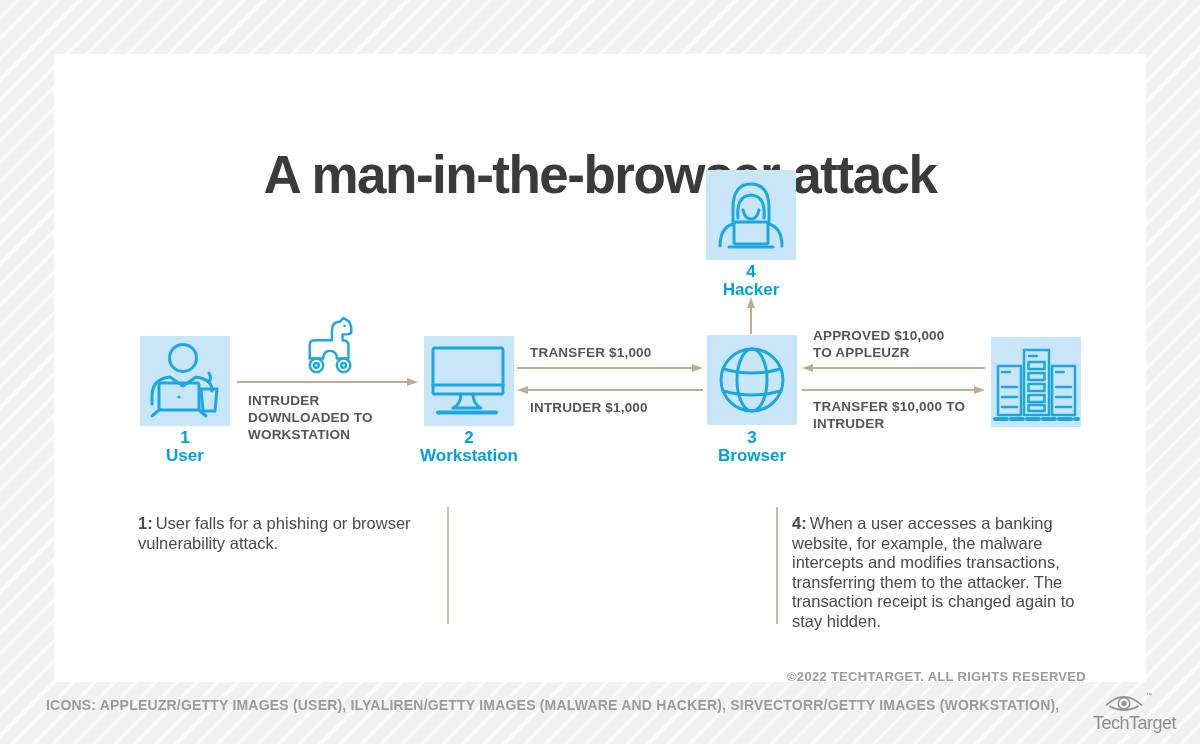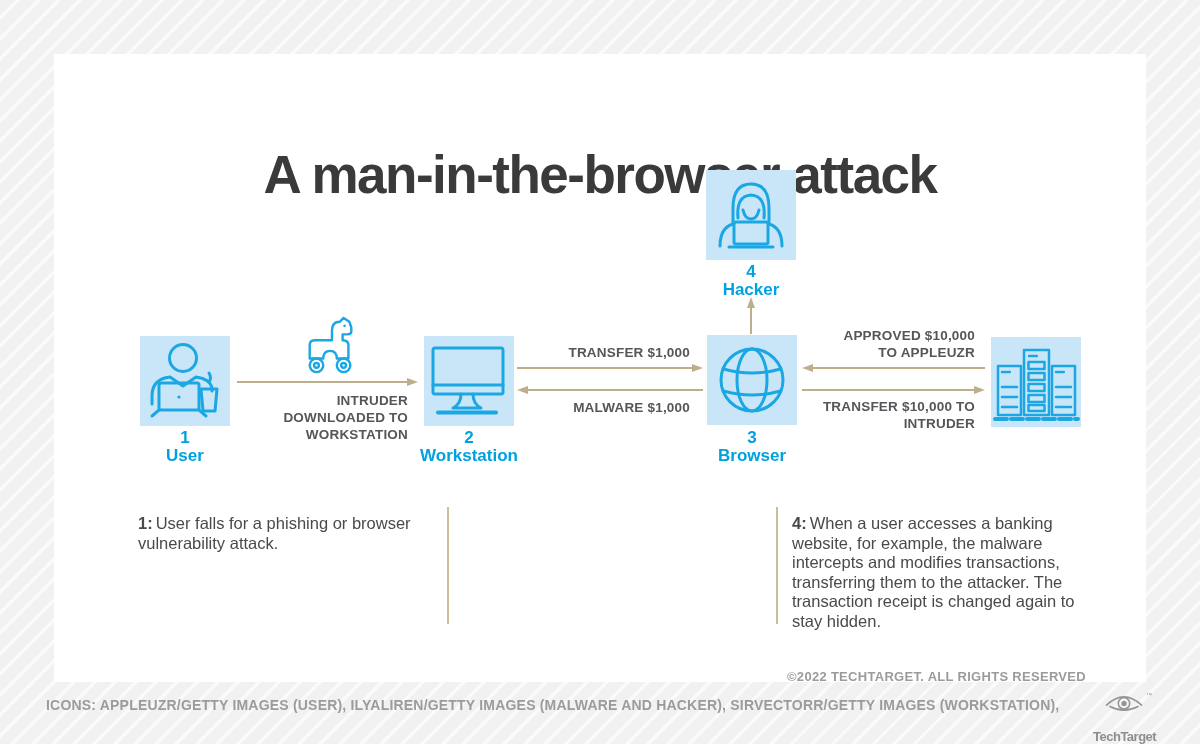--- a/index.html
+++ b/index.html
@@ -16,33 +16,33 @@
   .node-label{position:absolute;text-align:center;color:#00a1e0;font-weight:bold;
     font-size:17px;line-height:18px;}
   .arrow-line{position:absolute;height:2px;background:#bfae8e;}
   .arrow-vline{position:absolute;width:2px;background:#bfae8e;}
   .ah-right{position:absolute;width:0;height:0;border-top:4.5px solid transparent;
     border-bottom:4.5px solid transparent;border-left:11px solid #bfae8e;}
   .ah-left{position:absolute;width:0;height:0;border-top:4.5px solid transparent;
     border-bottom:4.5px solid transparent;border-right:11px solid #bfae8e;}
   .ah-up{position:absolute;width:0;height:0;border-left:4.5px solid transparent;
     border-right:4.5px solid transparent;border-bottom:11px solid #bfae8e;}
-  .arrow-label{position:absolute;text-align:right;font-size:13.5px;font-weight:bold;
+  .arrow-label{position:absolute;text-align:left;font-size:13.5px;font-weight:bold;
     color:#55565a;line-height:17px;letter-spacing:0.2px;}
   .note-col{position:absolute;top:514px;font-size:16.5px;line-height:19.5px;color:#4a4a4a;}
   .note+.note{margin-top:14px;}
   .note-num{font-weight:bold;margin-right:3px;}
   .vdiv{position:absolute;top:507px;width:2px;height:117px;background:#cdbd9c;}
   .credits{position:absolute;left:46px;top:699px;font-size:14px;font-weight:bold;
     color:#9b9b9b;line-height:12px;letter-spacing:0.2px;}
   .copyright{position:absolute;right:114px;top:669px;font-size:13px;font-weight:bold;
     color:#9b9b9b;letter-spacing:0.3px;}
   .tt-logo{position:absolute;left:1093px;top:692px;width:62px;text-align:center;}
   .tt-logo svg{display:block;margin:0 auto;}
-  .tt-text{font-size:13px;font-weight:bold;color:#8e8e8e;letter-spacing:-0.5px;margin-top:16px;}
+  .tt-text{font-size:18px;font-weight:normal;color:#8e8e8e;letter-spacing:-0.5px;margin-top:0px;}
   .tm{position:absolute;left:1146px;top:692px;font-size:6px;color:#9b9b9b;}
 </style>
 </head>
 <body>
 
 <div class="screen">
   <div class="card">
     <div class="title">A man-in-the-browser attack</div>
   </div>
 
@@ -154,21 +154,21 @@
     <div>INTRUDER</div>
     <div>DOWNLOADED TO</div>
     <div>WORKSTATION</div>
   </div>
 
   <div class="arrow-label" style="left:530px;top:344px;width:160px;">TRANSFER $1,000</div>
   <div class="arrow-line" style="left:517px;top:367px;width:175px;"></div>
   <div class="ah-right" style="left:692px;top:363.5px;"></div>
   <div class="ah-left" style="left:517px;top:385.5px;"></div>
   <div class="arrow-line" style="left:528px;top:389px;width:175px;"></div>
-  <div class="arrow-label" style="left:530px;top:399px;width:160px;">MALWARE $1,000</div>
+  <div class="arrow-label" style="left:530px;top:399px;width:160px;">INTRUDER $1,000</div>
 
   <div class="ah-up" style="left:747px;top:297px;"></div>
   <div class="arrow-vline" style="left:750px;top:307px;height:27px;"></div>
 
   <div class="arrow-label" style="left:813px;top:327px;width:162px;">
     <div>APPROVED  $10,000</div>
     <div>TO APPLEUZR</div>
   </div>
   <div class="ah-left" style="left:802px;top:363.5px;"></div>
   <div class="arrow-line" style="left:813px;top:367px;width:172px;"></div>

